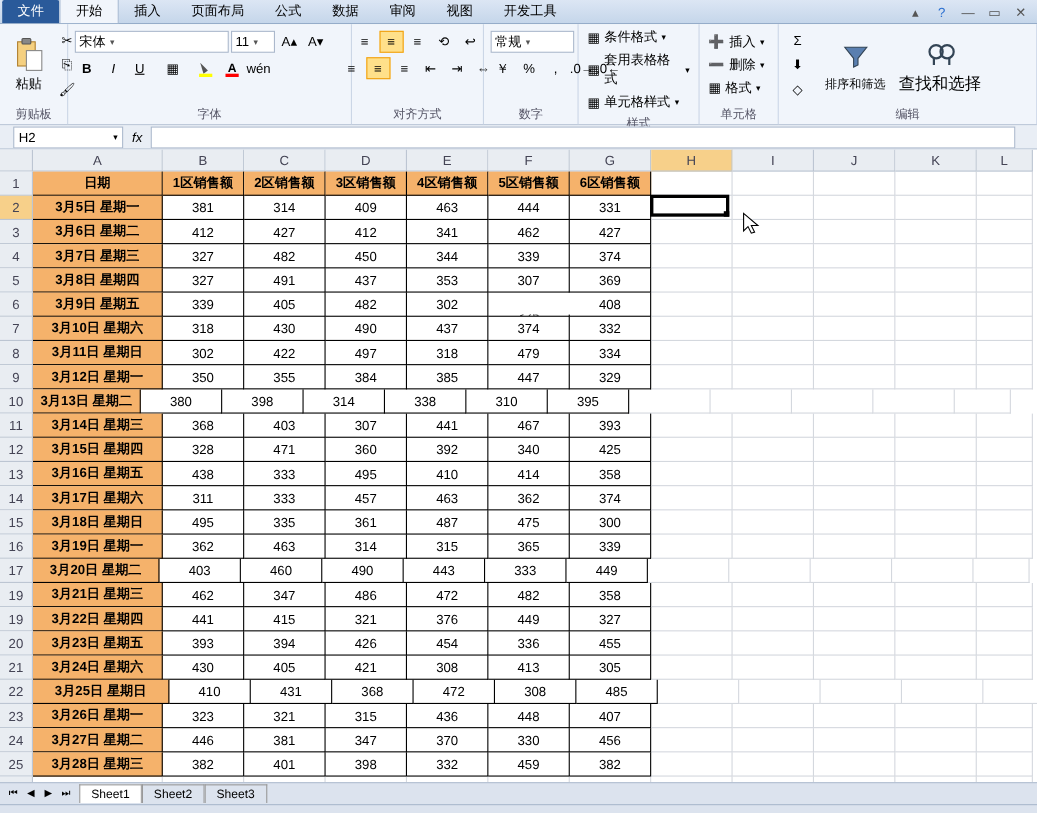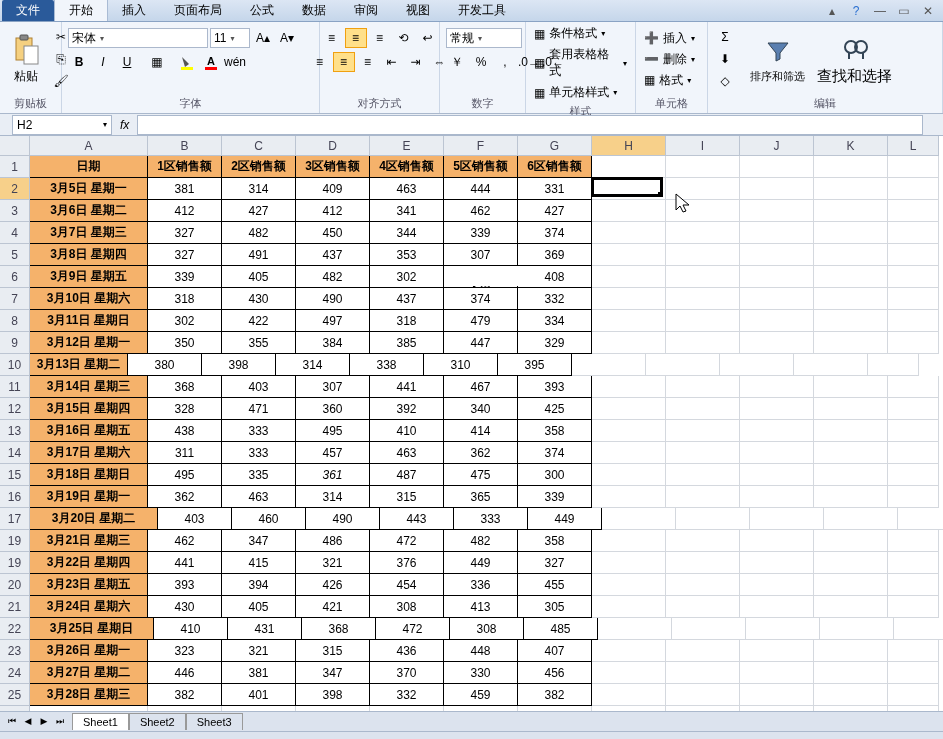--- a/index.html
+++ b/index.html
@@ -507,21 +507,21 @@
         <div class="cell" style="width: 74px;"></div>
         <div class="cell" style="width: 74px;"></div>
         <div class="cell" style="width: 74px;"></div>
         <div class="cell" style="width: 74px;"></div>
         <div class="cell" style="width: 51px;"></div>
       </div>
       <div class="cell-row">
         <div class="cell date" style="width: 118px;">3月18日 星期日</div>
         <div class="cell data" style="width: 74px;">495</div>
         <div class="cell data" style="width: 74px;">335</div>
-        <div class="cell data" style="width: 74px; font-style: italic;">361</div>
+        <div class="cell data" style="width: 74px;">361</div>
         <div class="cell data" style="width: 74px;">487</div>
         <div class="cell data" style="width: 74px;">475</div>
         <div class="cell data" style="width: 74px;">300</div>
         <div class="cell" style="width: 74px;"></div>
         <div class="cell" style="width: 74px;"></div>
         <div class="cell" style="width: 74px;"></div>
         <div class="cell" style="width: 74px;"></div>
         <div class="cell" style="width: 51px;"></div>
       </div>
       <div class="cell-row">
@@ -532,21 +532,21 @@
         <div class="cell data" style="width: 74px;">315</div>
         <div class="cell data" style="width: 74px;">365</div>
         <div class="cell data" style="width: 74px;">339</div>
         <div class="cell" style="width: 74px;"></div>
         <div class="cell" style="width: 74px;"></div>
         <div class="cell" style="width: 74px;"></div>
         <div class="cell" style="width: 74px;"></div>
         <div class="cell" style="width: 51px;"></div>
       </div>
       <div class="cell-row">
-        <div class="cell date" style="width: 128px;">3月20日 星期二</div>
+        <div class="cell date" style="width: 115px;">3月20日 星期二</div>
         <div class="cell data" style="width: 74px;">403</div>
         <div class="cell data" style="width: 74px;">460</div>
         <div class="cell data" style="width: 74px;">490</div>
         <div class="cell data" style="width: 74px;">443</div>
         <div class="cell data" style="width: 74px;">333</div>
         <div class="cell data" style="width: 74px;">449</div>
         <div class="cell" style="width: 74px;"></div>
         <div class="cell" style="width: 74px;"></div>
         <div class="cell" style="width: 74px;"></div>
         <div class="cell" style="width: 74px;"></div>

